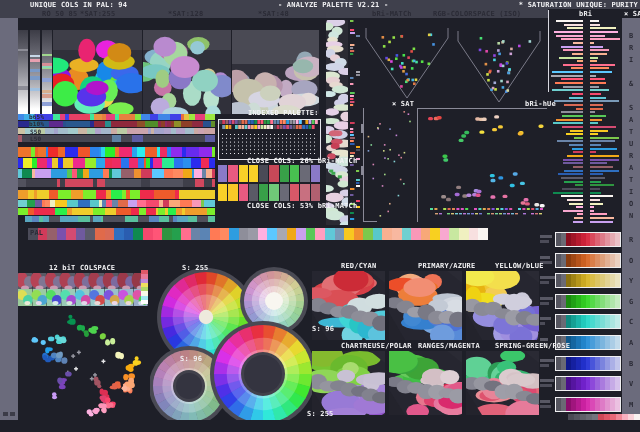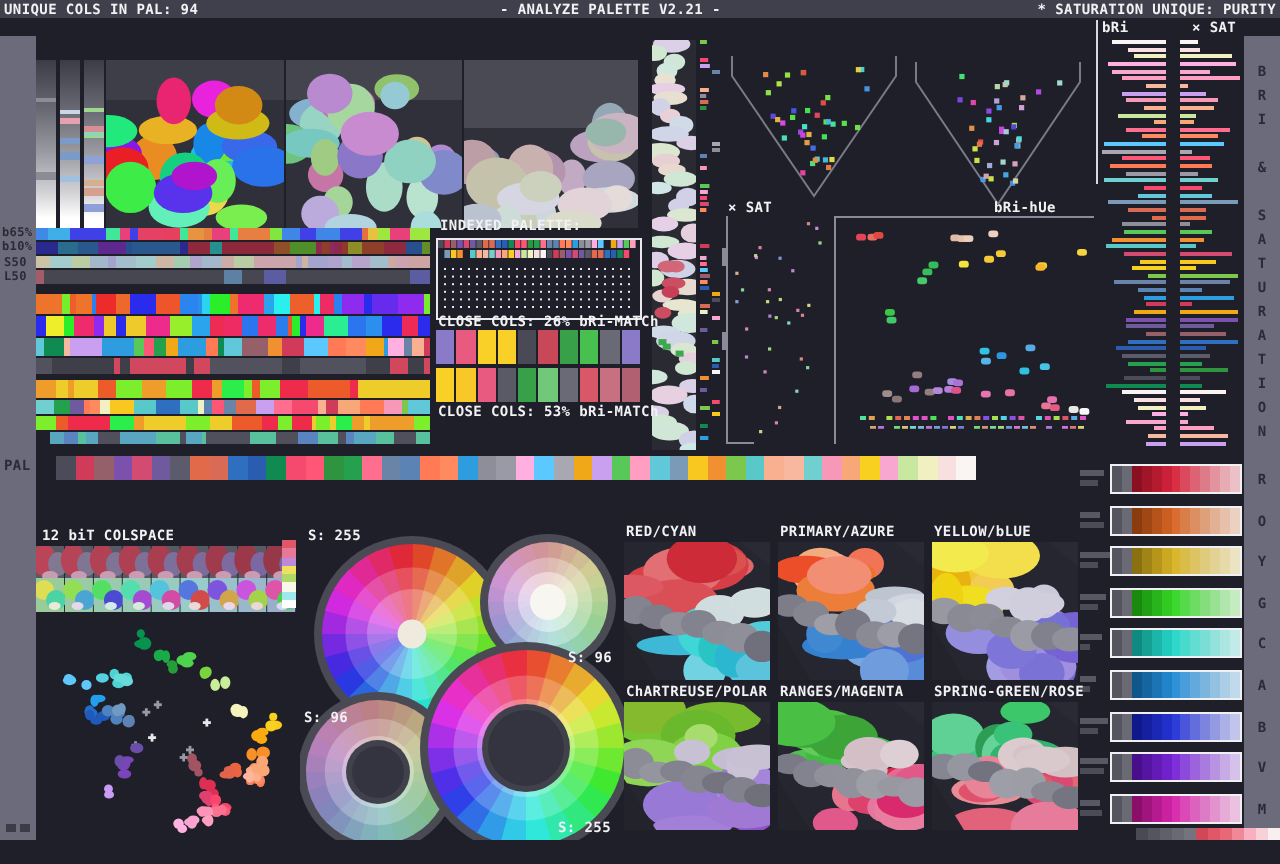--- a/index.html
+++ b/index.html
@@ -1,18 +1,18 @@
 <!DOCTYPE html>
 <html><head>
 <meta charset="utf-8">
 <style>
   html,body{margin:0;padding:0;background:#101018;}
   .screen{position:relative;width:640px;height:432px;background:#1e1f28;overflow:hidden;
     font-family:"DejaVu Sans Mono",monospace;font-weight:bold;}
-  .lbl{position:absolute;font-size:7px;line-height:8px;color:#f2f2f4;letter-spacing:.2px;white-space:pre;z-index:5;}
+  .lbl{position:absolute;font-size:7px;line-height:8px;color:#f2f2f4;letter-spacing:.2px;white-space:pre;z-index:5;margin-left:28px;}
   .lbl.dk{color:#2b2b36;}
   .lbl.sm{font-size:6px;line-height:7px;}
   .topbar{position:absolute;left:0;top:0;width:640px;height:9px;background:#3f404c;z-index:5;}
   .labelrow{position:absolute;left:0;top:9px;width:548px;height:9px;background:#3f404c;z-index:5;}
   .topbar .lbl,.labelrow .lbl{top:1px;}
   .sidebar{position:absolute;left:0;top:18px;width:18px;height:402px;background:#6b6b7c;z-index:4;}
   .rightstrip{position:absolute;left:622px;top:18px;width:18px;height:402px;background:#6b6b7c;z-index:4;}
   .bottombar{position:absolute;left:0;top:420px;width:640px;height:12px;background:#6b6b7c;z-index:6;}
   .bottombar .lbl{top:2px;color:#2b2b36;}
   .vchar{position:absolute;left:0;width:18px;height:12px;text-align:center;font-size:7px;line-height:12px;color:#2b2b36;}
@@ -24,20 +24,28 @@
 <body>
 
 <div class="screen">
 
   <div class="topbar">
     <span class="lbl" style="left:2px">UNIQUE COLS IN PAL: 94</span>
     <span class="lbl" style="left:250px">- ANALYZE PALETTE V2.21 -</span>
     <span class="lbl" style="right:2px">* SATURATION UNIQUE: PURITY</span>
   </div>
 
+  <div class="labelrow">
+    <span class="lbl dk" style="left:14px">RO 50 85</span>
+    <span class="lbl dk" style="left:52px">*SAT:255</span>
+    <span class="lbl dk" style="left:140px">*SAT:128</span>
+    <span class="lbl dk" style="left:230px">*SAT:48</span>
+    <span class="lbl dk" style="left:344px">bRi-MATCh</span>
+    <span class="lbl dk" style="left:405px">RGB-COLORSPACE (ISO)</span>
+  </div>
 
   <div class="sidebar"></div>
   <div class="rightstrip" id="rightstrip">
       <span class="rletter" style="top: 218px;">R</span>
       <span class="rletter" style="top: 238.6px;">O</span>
       <span class="rletter" style="top: 259.2px;">Y</span>
       <span class="rletter" style="top: 279.8px;">G</span>
       <span class="rletter" style="top: 300.4px;">C</span>
       <span class="rletter" style="top: 321px;">A</span>
       <span class="rletter" style="top: 341.6px;">B</span>

